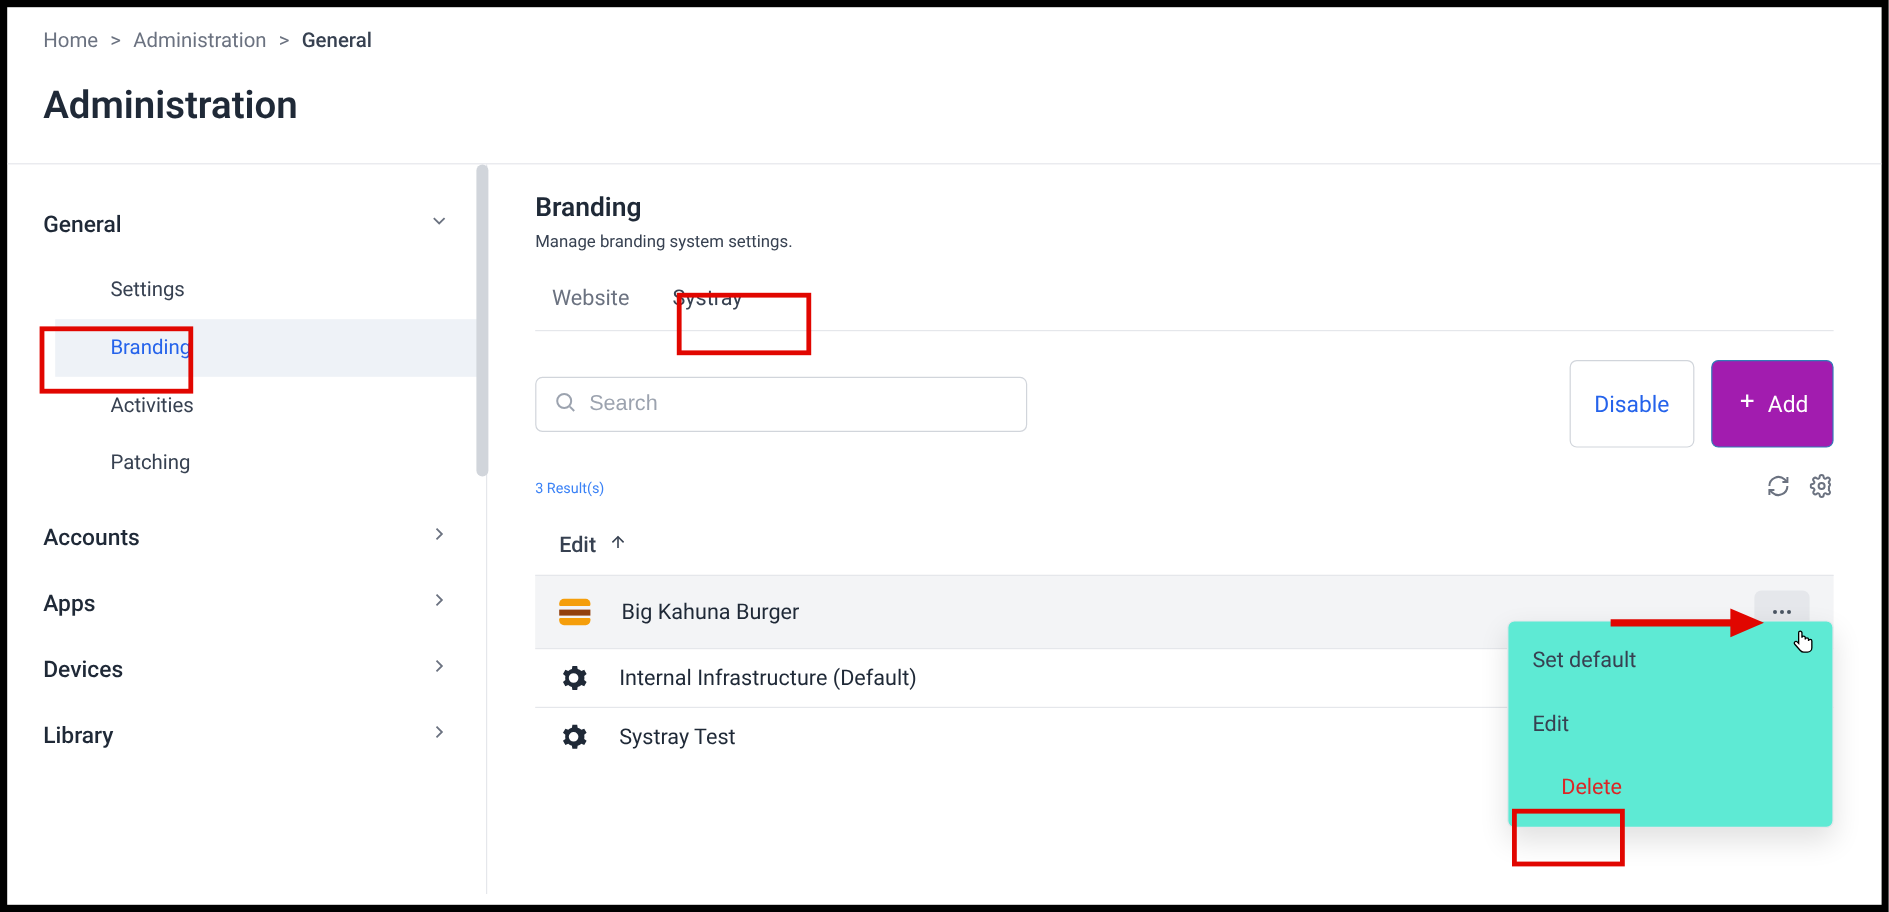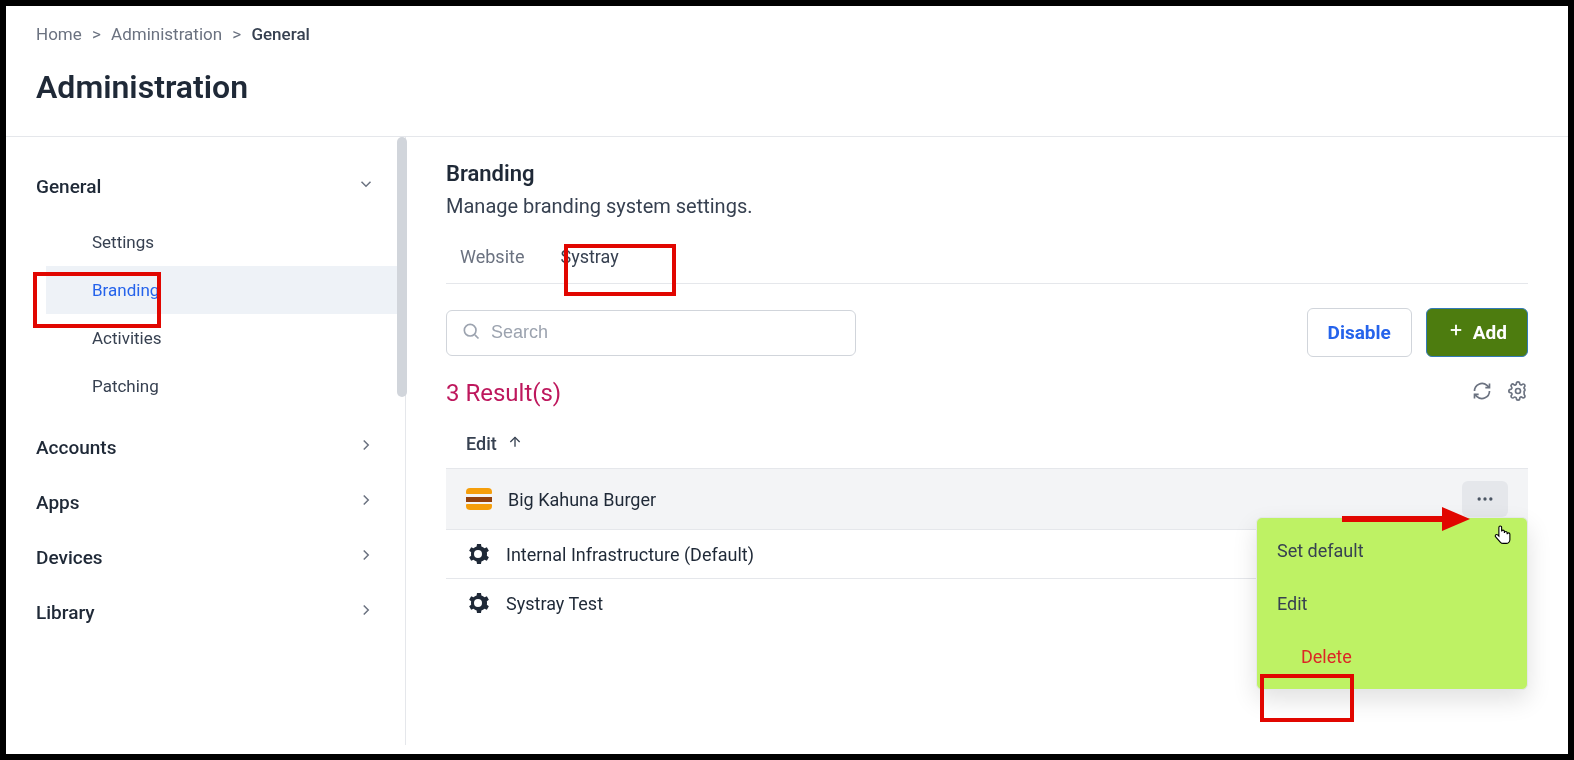--- a/index.html
+++ b/index.html
@@ -86,21 +86,21 @@
     padding: 24px 40px;
     position: relative;
   }
   .main-title {
     font-size: 22px;
     font-weight: 600;
     color: #1f2937;
     margin-bottom: 8px;
   }
   .main-sub {
-    font-size: 20px;
+    font-size: 14px;
     color: #374151;
     margin-bottom: 18px;
   }
   .tabs {
     display: flex;
     gap: 8px;
     border-bottom: 1px solid #e5e7eb;
     margin-bottom: 24px;
   }
   .tab {
@@ -135,45 +135,45 @@
     outline: none;
     font-size: 18px;
     margin-left: 10px;
     flex: 1;
     color: #374151;
   }
   .search-wrap input::placeholder { color: #9ca3af; }
   .toolbar-buttons { display: flex; gap: 14px; }
   .btn {
     border-radius: 6px;
-    padding: 12px 20px;
+    padding: 24px 20px;
     font-size: 19px;
-    font-weight: 700;
+    font-weight: 400;
     cursor: pointer;
     display: inline-flex;
     align-items: center;
     gap: 8px;
   }
   .btn-outline {
     background: #fff;
     color: #2563eb;
     border: 1px solid #d1d5db;
   }
   .btn-primary {
-    background: #4d7c0f;
+    background: #a21caf;
     color: #fff;
     border: 1px solid #337ab7;
   }
   .results-row {
     display: flex;
     justify-content: space-between;
     align-items: center;
     margin-bottom: 12px;
-    color: #be185d;
-    font-size: 24px;
+    color: #3b82f6;
+    font-size: 12px;
   }
   .result-icons { display: flex; gap: 16px; color: #6b7280; }
   .table-header {
     display: flex;
     align-items: center;
     padding: 14px 20px;
     font-size: 18px;
     color: #374151;
     font-weight: 500;
     gap: 10px;
@@ -183,21 +183,21 @@
     align-items: center;
     justify-content: space-between;
     padding: 12px 20px;
     border-top: 1px solid #e5e7eb;
     font-size: 18px;
     color: #1f2937;
   }
   .table-row.hovered {
     background: #f3f4f6;
   }
-  .row-left { display: flex; align-items: center; gap: 16px; }
+  .row-left { display: flex; align-items: center; gap: 26px; }
   .burger-icon {
     width: 26px; height: 22px; display:flex; flex-direction:column; justify-content:space-between;
   }
   .burger-icon .bun { height:6px; background:#f59e0b; border-radius:4px 4px 1px 1px; }
   .burger-icon .mid { height:5px; background:#92400e; }
   .burger-icon .bot { height:6px; background:#f59e0b; border-radius:1px 1px 4px 4px; }
   .gear-small {
     width: 24px; height: 24px; display:inline-flex; align-items:center; justify-content:center;
   }
   .more-button {
@@ -206,21 +206,21 @@
     border-radius: 6px;
     display:flex; align-items:center; justify-content:center;
     color:#4b5563;
     cursor:pointer;
   }
   .dropdown {
     position: absolute;
     right: 40px;
     top: 380px;
     width: 272px;
-    background:#bef264;
+    background:#5eead4;
     border:1px solid #e5e7eb;
     border-radius:6px;
     box-shadow: 0 10px 24px rgba(0,0,0,0.12);
     padding: 6px 0;
     z-index: 40;
   }
   .dropdown-item {
     padding: 16px 20px;
     font-size: 18px;
     color:#374151;

